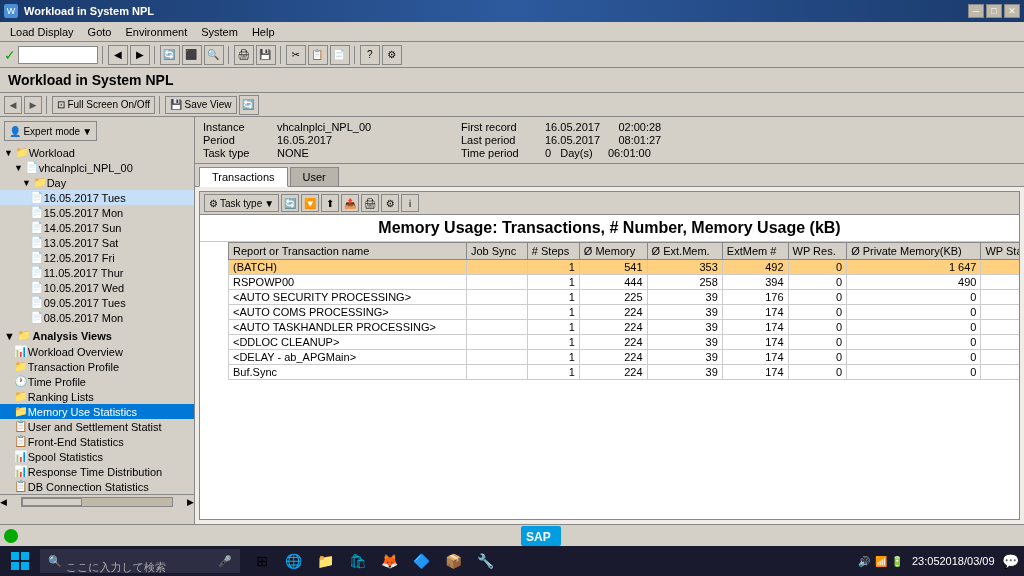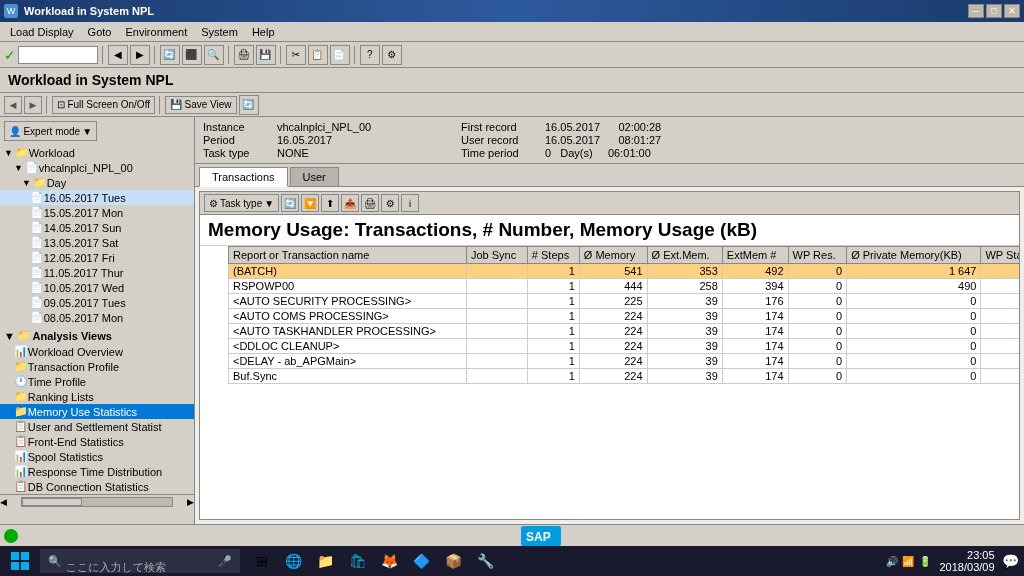--- a/index.html
+++ b/index.html
@@ -253,25 +253,26 @@
     .data-table td {
       border: 1px solid #ccc;
       padding: 1px 4px;
       white-space: nowrap;
     }
     .data-table tr:nth-child(1) td { background: #ffd080; }
     .data-table tr:nth-child(n+2) td { background: white; }
 
     
     .table-title {
-      font-size: 19px;
+      font-size: 16px;
       font-weight: bold;
       padding: 4px 8px;
       background: white;
       border-bottom: 1px solid #ccc;
+      text-align: center;
     }
 
     
     .status-bar {
       height: 22px;
       background: #d4d0c8;
       display: flex;
       align-items: center;
       padding: 0 4px;
       border-top: 1px solid #888;
@@ -585,21 +586,21 @@
           <span class="info-value">vhcalnplci_NPL_00</span>
           <span class="info-label">First record</span>
           <span class="info-value">
             <span>16.05.2017</span>
             &nbsp;&nbsp;&nbsp;&nbsp;
             <span>02:00:28</span>
           </span>
 
           <span class="info-label">Period</span>
           <span class="info-value">16.05.2017</span>
-          <span class="info-label">User record</span>
+          <span class="info-label">Last period</span>
           <span class="info-value">
             <span>16.05.2017</span>
             &nbsp;&nbsp;&nbsp;&nbsp;
             <span>08:01:27</span>
           </span>
 
           <span class="info-label">Task type</span>
           <span class="info-value">NONE</span>
           <span class="info-label">Time period</span>
           <span class="info-value">
@@ -783,19 +784,19 @@
     <div class="taskbar-icon">🔷</div>
     <div class="taskbar-icon" style="color:#ff8c00;">📦</div>
     <div class="taskbar-icon" style="color:#ffdd00;">🔧</div>
   </div>
   <div class="taskbar-right">
     <div class="sys-tray">
       <span>🔊</span>
       <span>📶</span>
       <span>🔋</span>
     </div>
-    <div style="display:flex; flex-direction:column; align-items:flex-end; cursor:pointer;">
+    <div style="display:flex; flex-direction:row; align-items:flex-end; cursor:pointer;">
       <span>23:05</span>
       <span>2018/03/09</span>
     </div>
     <div style="font-size:14px;">💬</div>
   </div>
 </div>
 
 </body></html>

